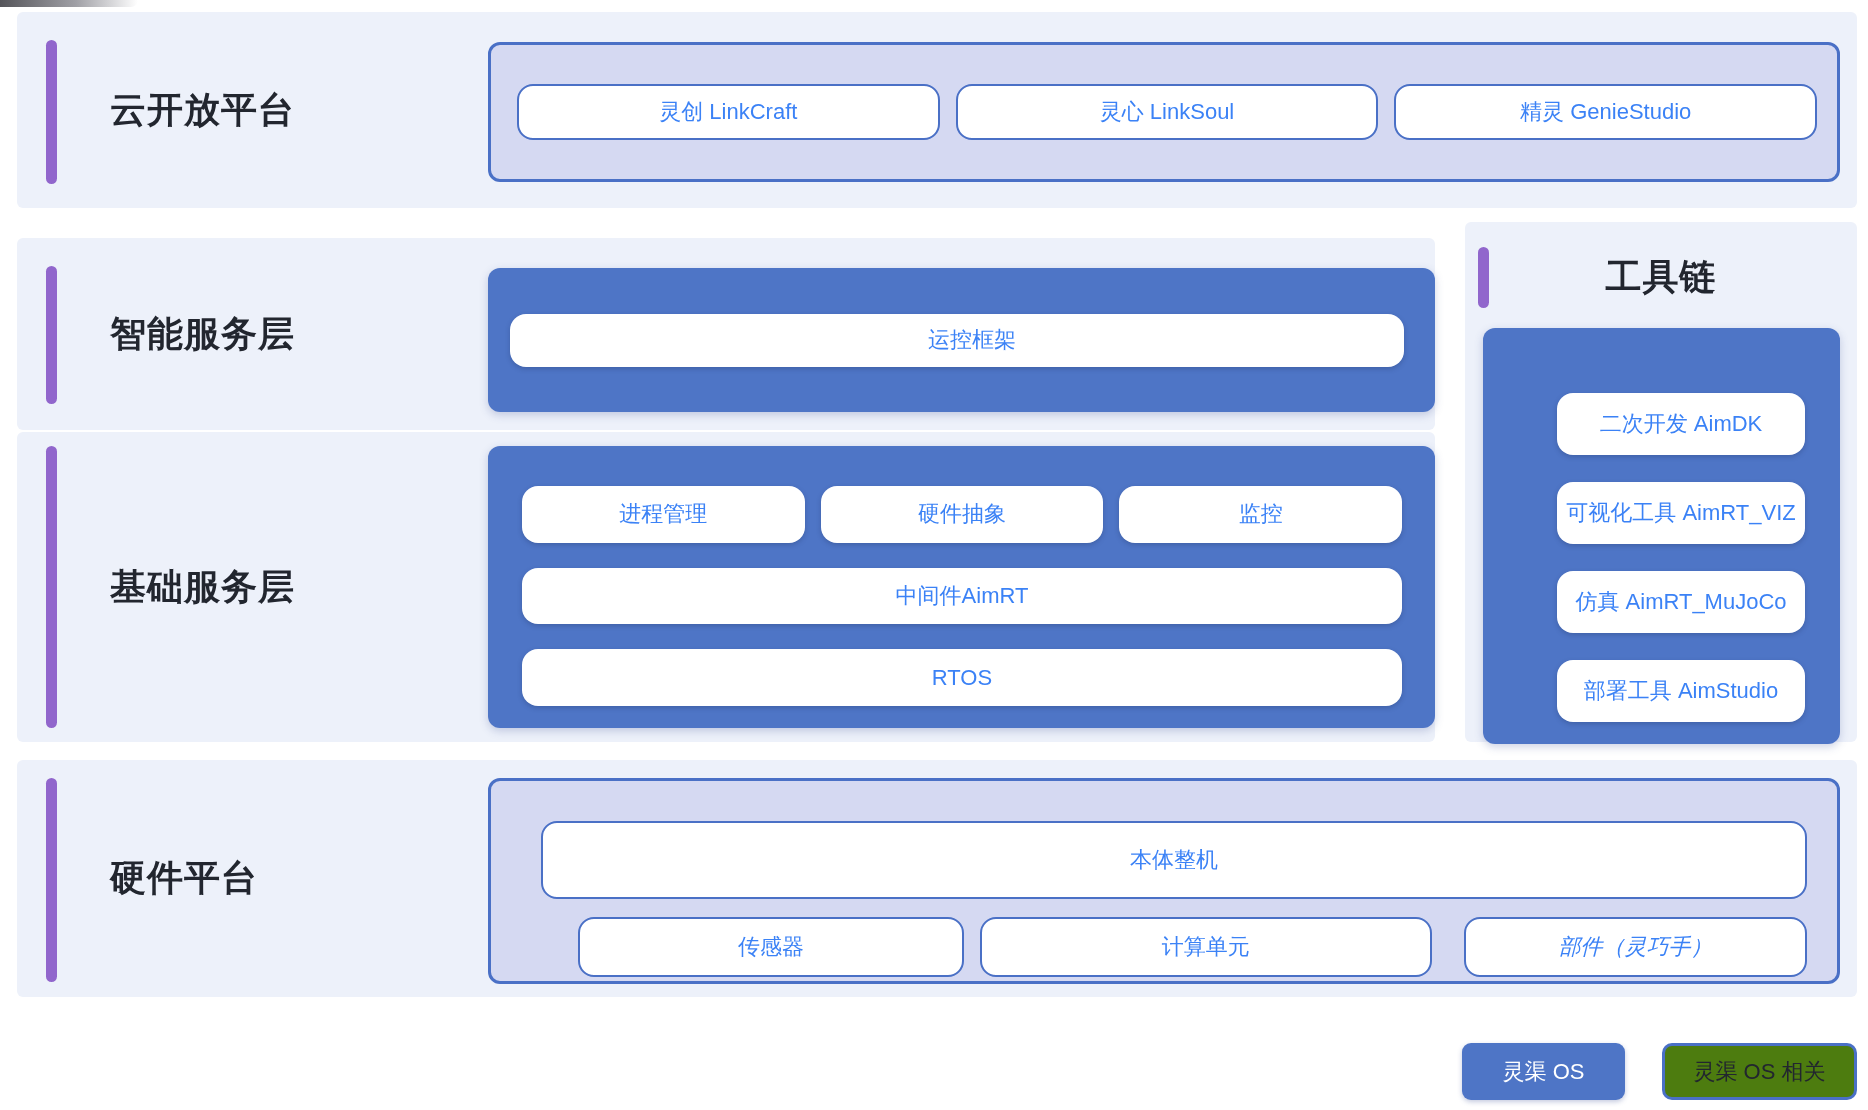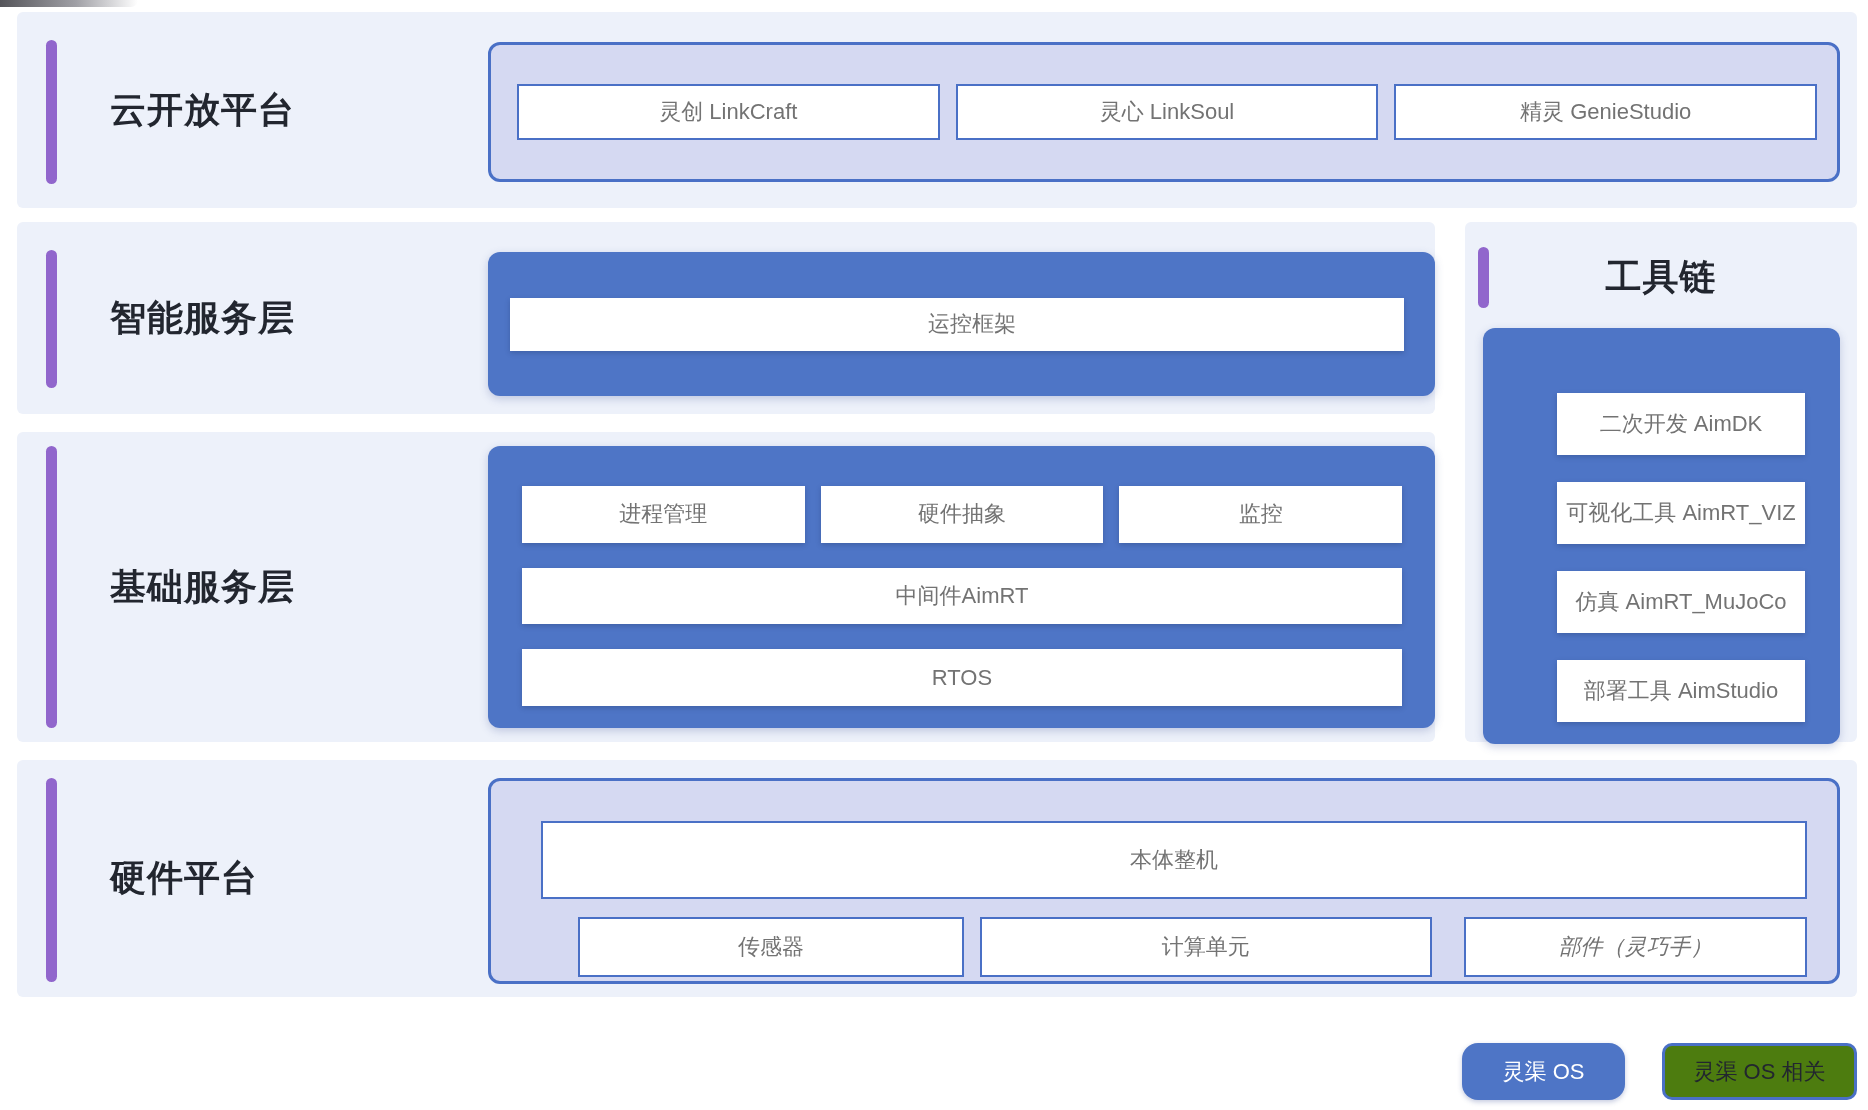--- a/index.html
+++ b/index.html
@@ -7,21 +7,21 @@
     position:relative;width:1868px;height:1110px;background:#ffffff;overflow:hidden;
     font-family:"Liberation Sans","DejaVu Sans",sans-serif;color:#22272f;
   }
   .corner-artifact{
     position:absolute;left:0;top:0;width:138px;height:7px;
     background:linear-gradient(90deg,#36363c 0%,#8f8f96 55%,rgba(255,255,255,0) 100%);
     border-bottom-right-radius:8px;opacity:.85;
   }
   .panel{position:absolute;background:#edf1fa;border-radius:6px;}
   #p-cloud{left:17px;top:12px;width:1840px;height:196px;}
-  #p-intel{left:17px;top:222px;width:1418px;height:192px;}
+  #p-intel{left:17px;top:238px;width:1418px;height:192px;}
   #p-tool {left:1465px;top:222px;width:392px;height:520px;}
   #p-base {left:17px;top:432px;width:1418px;height:310px;}
   #p-hw   {left:17px;top:760px;width:1840px;height:237px;}
 
   .bar{position:absolute;left:29px;width:11px;background:#9166cc;border-radius:6px;}
   #p-cloud .bar{top:28px;height:144px;}
   #p-intel .bar{top:28px;height:138px;}
   #p-base  .bar{top:14px;height:282px;}
   #p-hw    .bar{top:18px;height:204px;}
   #p-tool  .bar{left:13px;top:25px;height:61px;}
@@ -34,22 +34,22 @@
 
   .lightc{
     position:absolute;background:#d5d9f2;border:3px solid #4a70c6;border-radius:12px;
     box-sizing:border-box;
   }
   .bluec{
     position:absolute;background:#4e75c6;border-radius:12px;box-sizing:border-box;
     box-shadow:0 3px 8px rgba(60,80,150,0.25);
   }
   .box{
-    background:#ffffff;border-radius:0;display:flex;align-items:center;justify-content:center;
-    font-size:22px;color:#737373;box-sizing:border-box;white-space:nowrap;
+    background:#ffffff;border-radius:16px;display:flex;align-items:center;justify-content:center;
+    font-size:22px;color:#3b82f6;box-sizing:border-box;white-space:nowrap;
   }
   .bordered{border:2px solid #4a70c6;}
   .flat{box-shadow:0 2px 5px rgba(30,45,90,0.28);}
 
   #c-cloud{left:471px;top:30px;width:1352px;height:140px;display:flex;align-items:center;gap:16px;padding:0 20px 0 26px;}
   #c-cloud .box{flex:1;height:56px;}
 
   #c-intel{left:471px;top:30px;width:947px;height:144px;display:flex;align-items:center;padding:0 31px 0 22px;}
   #c-intel .box{flex:1;height:53px;padding-left:30px;}
 
@@ -64,21 +64,21 @@
   #c-hw{left:471px;top:18px;width:1352px;height:206px;padding:40px 30px 26px 50px;}
   #c-hw .hw-top{height:78px;}
   #c-hw .hw-row{display:flex;gap:16px;margin-top:18px;height:60px;padding-left:37px;}
   #c-hw .hw-row .box{flex-basis:0;}
   #b-sensor{flex-grow:402;}
   #b-compute{flex-grow:472;}
   #b-parts{flex-grow:357;margin-left:16px;font-style:italic;}
 
   .legend-chip{
     position:absolute;display:flex;align-items:center;justify-content:center;
-    font-size:22px;border-radius:16px;box-sizing:border-box;white-space:nowrap;
+    font-size:22px;border-radius:9px;box-sizing:border-box;white-space:nowrap;
   }
   #legend-os{left:1462px;top:1043px;width:163px;height:57px;background:#4e75c6;color:#ffffff;box-shadow:0 2px 5px rgba(60,80,150,0.3);}
   #legend-rel{left:1662px;top:1043px;width:195px;height:57px;background:#4d7c0f;border:3px solid #4a70c6;border-radius:10px;color:#22262f;}
 </style>
 </head>
 <body>
 
 <div class="canvas">
   <div class="corner-artifact"></div>
 

